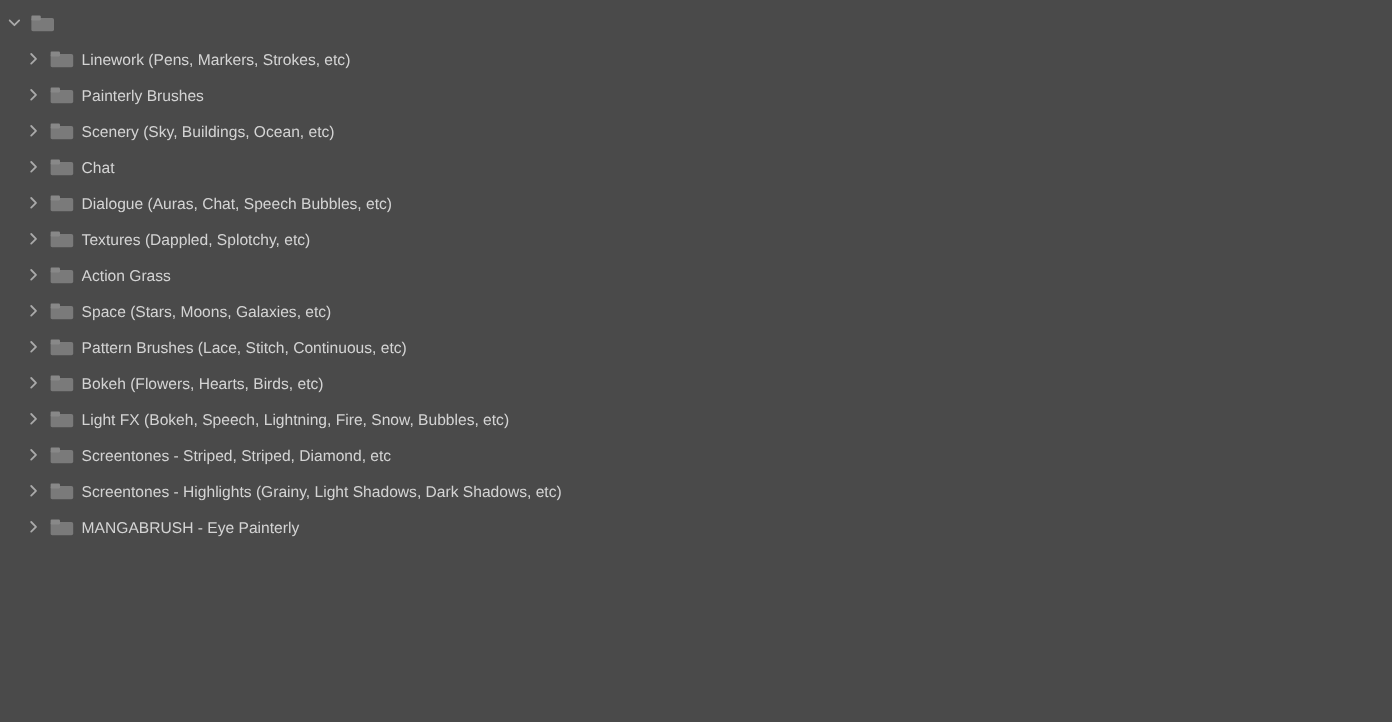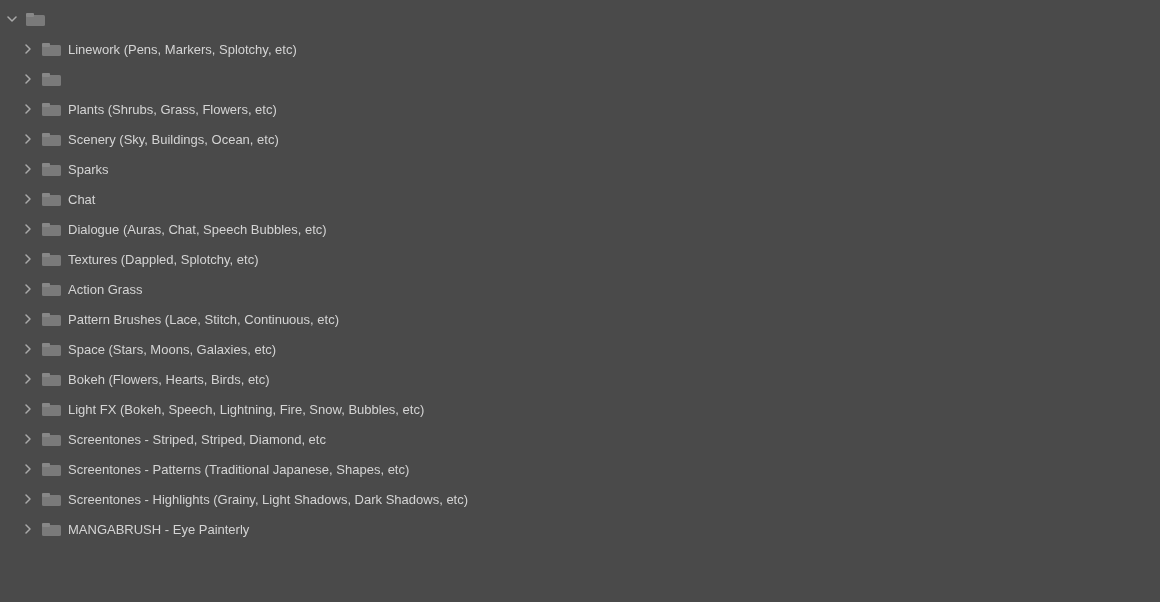--- a/index.html
+++ b/index.html
@@ -103,44 +103,33 @@
       <div class="tree-row child-level">
         <span class="chevron">
           <svg width="8" height="12" viewBox="0 0 8 12">
     <polyline points="2,2 6,6 2,10" stroke="#aaaaaa" stroke-width="1.5" fill="none" stroke-linecap="round" stroke-linejoin="round"></polyline>
   </svg>
         </span>
         <span class="folder-icon"><svg viewBox="0 0 20 16" xmlns="http://www.w3.org/2000/svg">
     <rect x="0" y="4" width="19" height="11" rx="1.5" ry="1.5" fill="#7a7a7a"></rect>
     <rect x="0" y="2" width="8" height="4" rx="1" ry="1" fill="#888888"></rect>
   </svg></span>
-        <span class="item-label">Linework (Pens, Markers, Splotchy, etc)</span>
-      </div>
-      <div class="tree-row child-level">
-        <span class="chevron">
-          <svg width="8" height="12" viewBox="0 0 8 12">
-    <polyline points="2,2 6,6 2,10" stroke="#aaaaaa" stroke-width="1.5" fill="none" stroke-linecap="round" stroke-linejoin="round"></polyline>
-  </svg>
-        </span>
-        <span class="folder-icon"><svg viewBox="0 0 20 16" xmlns="http://www.w3.org/2000/svg">
-    <rect x="0" y="4" width="19" height="11" rx="1.5" ry="1.5" fill="#7a7a7a"></rect>
-    <rect x="0" y="2" width="8" height="4" rx="1" ry="1" fill="#888888"></rect>
-  </svg></span>
-      </div>
-      <div class="tree-row child-level">
-        <span class="chevron">
-          <svg width="8" height="12" viewBox="0 0 8 12">
-    <polyline points="2,2 6,6 2,10" stroke="#aaaaaa" stroke-width="1.5" fill="none" stroke-linecap="round" stroke-linejoin="round"></polyline>
-  </svg>
-        </span>
-        <span class="folder-icon"><svg viewBox="0 0 20 16" xmlns="http://www.w3.org/2000/svg">
-    <rect x="0" y="4" width="19" height="11" rx="1.5" ry="1.5" fill="#7a7a7a"></rect>
-    <rect x="0" y="2" width="8" height="4" rx="1" ry="1" fill="#888888"></rect>
-  </svg></span>
-        <span class="item-label">Plants (Shrubs, Grass, Flowers, etc)</span>
+        <span class="item-label">Linework (Pens, Markers, Strokes, etc)</span>
+      </div>
+      <div class="tree-row child-level">
+        <span class="chevron">
+          <svg width="8" height="12" viewBox="0 0 8 12">
+    <polyline points="2,2 6,6 2,10" stroke="#aaaaaa" stroke-width="1.5" fill="none" stroke-linecap="round" stroke-linejoin="round"></polyline>
+  </svg>
+        </span>
+        <span class="folder-icon"><svg viewBox="0 0 20 16" xmlns="http://www.w3.org/2000/svg">
+    <rect x="0" y="4" width="19" height="11" rx="1.5" ry="1.5" fill="#7a7a7a"></rect>
+    <rect x="0" y="2" width="8" height="4" rx="1" ry="1" fill="#888888"></rect>
+  </svg></span>
+        <span class="item-label">Painterly Brushes</span>
       </div>
       <div class="tree-row child-level">
         <span class="chevron">
           <svg width="8" height="12" viewBox="0 0 8 12">
     <polyline points="2,2 6,6 2,10" stroke="#aaaaaa" stroke-width="1.5" fill="none" stroke-linecap="round" stroke-linejoin="round"></polyline>
   </svg>
         </span>
         <span class="folder-icon"><svg viewBox="0 0 20 16" xmlns="http://www.w3.org/2000/svg">
     <rect x="0" y="4" width="19" height="11" rx="1.5" ry="1.5" fill="#7a7a7a"></rect>
     <rect x="0" y="2" width="8" height="4" rx="1" ry="1" fill="#888888"></rect>
@@ -150,32 +139,20 @@
       <div class="tree-row child-level">
         <span class="chevron">
           <svg width="8" height="12" viewBox="0 0 8 12">
     <polyline points="2,2 6,6 2,10" stroke="#aaaaaa" stroke-width="1.5" fill="none" stroke-linecap="round" stroke-linejoin="round"></polyline>
   </svg>
         </span>
         <span class="folder-icon"><svg viewBox="0 0 20 16" xmlns="http://www.w3.org/2000/svg">
     <rect x="0" y="4" width="19" height="11" rx="1.5" ry="1.5" fill="#7a7a7a"></rect>
     <rect x="0" y="2" width="8" height="4" rx="1" ry="1" fill="#888888"></rect>
   </svg></span>
-        <span class="item-label">Sparks</span>
-      </div>
-      <div class="tree-row child-level">
-        <span class="chevron">
-          <svg width="8" height="12" viewBox="0 0 8 12">
-    <polyline points="2,2 6,6 2,10" stroke="#aaaaaa" stroke-width="1.5" fill="none" stroke-linecap="round" stroke-linejoin="round"></polyline>
-  </svg>
-        </span>
-        <span class="folder-icon"><svg viewBox="0 0 20 16" xmlns="http://www.w3.org/2000/svg">
-    <rect x="0" y="4" width="19" height="11" rx="1.5" ry="1.5" fill="#7a7a7a"></rect>
-    <rect x="0" y="2" width="8" height="4" rx="1" ry="1" fill="#888888"></rect>
-  </svg></span>
         <span class="item-label">Chat</span>
       </div>
       <div class="tree-row child-level">
         <span class="chevron">
           <svg width="8" height="12" viewBox="0 0 8 12">
     <polyline points="2,2 6,6 2,10" stroke="#aaaaaa" stroke-width="1.5" fill="none" stroke-linecap="round" stroke-linejoin="round"></polyline>
   </svg>
         </span>
         <span class="folder-icon"><svg viewBox="0 0 20 16" xmlns="http://www.w3.org/2000/svg">
     <rect x="0" y="4" width="19" height="11" rx="1.5" ry="1.5" fill="#7a7a7a"></rect>
@@ -210,44 +187,44 @@
       <div class="tree-row child-level">
         <span class="chevron">
           <svg width="8" height="12" viewBox="0 0 8 12">
     <polyline points="2,2 6,6 2,10" stroke="#aaaaaa" stroke-width="1.5" fill="none" stroke-linecap="round" stroke-linejoin="round"></polyline>
   </svg>
         </span>
         <span class="folder-icon"><svg viewBox="0 0 20 16" xmlns="http://www.w3.org/2000/svg">
     <rect x="0" y="4" width="19" height="11" rx="1.5" ry="1.5" fill="#7a7a7a"></rect>
     <rect x="0" y="2" width="8" height="4" rx="1" ry="1" fill="#888888"></rect>
   </svg></span>
+        <span class="item-label">Space (Stars, Moons, Galaxies, etc)</span>
+      </div>
+      <div class="tree-row child-level">
+        <span class="chevron">
+          <svg width="8" height="12" viewBox="0 0 8 12">
+    <polyline points="2,2 6,6 2,10" stroke="#aaaaaa" stroke-width="1.5" fill="none" stroke-linecap="round" stroke-linejoin="round"></polyline>
+  </svg>
+        </span>
+        <span class="folder-icon"><svg viewBox="0 0 20 16" xmlns="http://www.w3.org/2000/svg">
+    <rect x="0" y="4" width="19" height="11" rx="1.5" ry="1.5" fill="#7a7a7a"></rect>
+    <rect x="0" y="2" width="8" height="4" rx="1" ry="1" fill="#888888"></rect>
+  </svg></span>
         <span class="item-label">Pattern Brushes (Lace, Stitch, Continuous, etc)</span>
       </div>
       <div class="tree-row child-level">
         <span class="chevron">
           <svg width="8" height="12" viewBox="0 0 8 12">
     <polyline points="2,2 6,6 2,10" stroke="#aaaaaa" stroke-width="1.5" fill="none" stroke-linecap="round" stroke-linejoin="round"></polyline>
   </svg>
         </span>
         <span class="folder-icon"><svg viewBox="0 0 20 16" xmlns="http://www.w3.org/2000/svg">
     <rect x="0" y="4" width="19" height="11" rx="1.5" ry="1.5" fill="#7a7a7a"></rect>
     <rect x="0" y="2" width="8" height="4" rx="1" ry="1" fill="#888888"></rect>
   </svg></span>
-        <span class="item-label">Space (Stars, Moons, Galaxies, etc)</span>
-      </div>
-      <div class="tree-row child-level">
-        <span class="chevron">
-          <svg width="8" height="12" viewBox="0 0 8 12">
-    <polyline points="2,2 6,6 2,10" stroke="#aaaaaa" stroke-width="1.5" fill="none" stroke-linecap="round" stroke-linejoin="round"></polyline>
-  </svg>
-        </span>
-        <span class="folder-icon"><svg viewBox="0 0 20 16" xmlns="http://www.w3.org/2000/svg">
-    <rect x="0" y="4" width="19" height="11" rx="1.5" ry="1.5" fill="#7a7a7a"></rect>
-    <rect x="0" y="2" width="8" height="4" rx="1" ry="1" fill="#888888"></rect>
-  </svg></span>
         <span class="item-label">Bokeh (Flowers, Hearts, Birds, etc)</span>
       </div>
       <div class="tree-row child-level">
         <span class="chevron">
           <svg width="8" height="12" viewBox="0 0 8 12">
     <polyline points="2,2 6,6 2,10" stroke="#aaaaaa" stroke-width="1.5" fill="none" stroke-linecap="round" stroke-linejoin="round"></polyline>
   </svg>
         </span>
         <span class="folder-icon"><svg viewBox="0 0 20 16" xmlns="http://www.w3.org/2000/svg">
     <rect x="0" y="4" width="19" height="11" rx="1.5" ry="1.5" fill="#7a7a7a"></rect>
@@ -270,32 +247,20 @@
       <div class="tree-row child-level">
         <span class="chevron">
           <svg width="8" height="12" viewBox="0 0 8 12">
     <polyline points="2,2 6,6 2,10" stroke="#aaaaaa" stroke-width="1.5" fill="none" stroke-linecap="round" stroke-linejoin="round"></polyline>
   </svg>
         </span>
         <span class="folder-icon"><svg viewBox="0 0 20 16" xmlns="http://www.w3.org/2000/svg">
     <rect x="0" y="4" width="19" height="11" rx="1.5" ry="1.5" fill="#7a7a7a"></rect>
     <rect x="0" y="2" width="8" height="4" rx="1" ry="1" fill="#888888"></rect>
   </svg></span>
-        <span class="item-label">Screentones - Patterns (Traditional Japanese, Shapes, etc)</span>
-      </div>
-      <div class="tree-row child-level">
-        <span class="chevron">
-          <svg width="8" height="12" viewBox="0 0 8 12">
-    <polyline points="2,2 6,6 2,10" stroke="#aaaaaa" stroke-width="1.5" fill="none" stroke-linecap="round" stroke-linejoin="round"></polyline>
-  </svg>
-        </span>
-        <span class="folder-icon"><svg viewBox="0 0 20 16" xmlns="http://www.w3.org/2000/svg">
-    <rect x="0" y="4" width="19" height="11" rx="1.5" ry="1.5" fill="#7a7a7a"></rect>
-    <rect x="0" y="2" width="8" height="4" rx="1" ry="1" fill="#888888"></rect>
-  </svg></span>
         <span class="item-label">Screentones - Highlights (Grainy, Light Shadows, Dark Shadows, etc)</span>
       </div>
       <div class="tree-row child-level">
         <span class="chevron">
           <svg width="8" height="12" viewBox="0 0 8 12">
     <polyline points="2,2 6,6 2,10" stroke="#aaaaaa" stroke-width="1.5" fill="none" stroke-linecap="round" stroke-linejoin="round"></polyline>
   </svg>
         </span>
         <span class="folder-icon"><svg viewBox="0 0 20 16" xmlns="http://www.w3.org/2000/svg">
     <rect x="0" y="4" width="19" height="11" rx="1.5" ry="1.5" fill="#7a7a7a"></rect>

